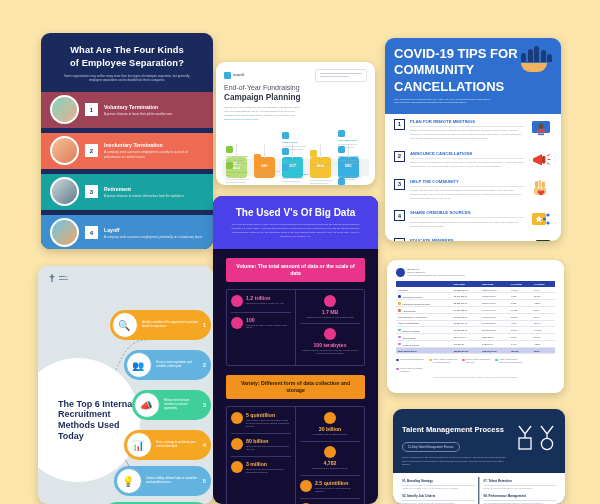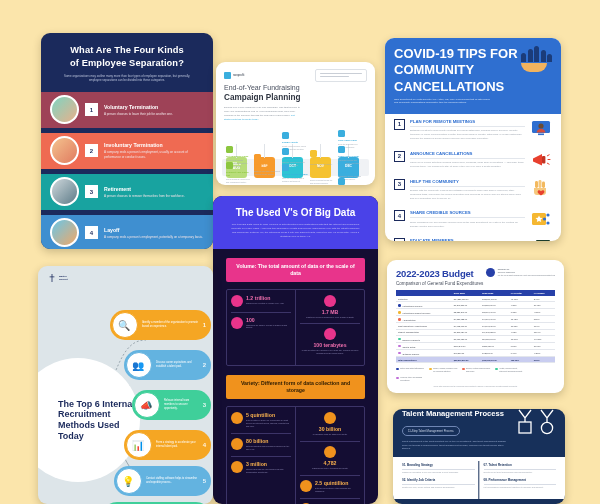--- a/index.html
+++ b/index.html
@@ -132,21 +132,21 @@
   table.bud td { font-size: 2.1px; color: #3d434e; padding: 1.7px 2px; border-bottom: .4px solid #e3e6ec; }
   table.bud tr.tot td { background: #c9cdf0; font-weight: bold; color: #1b2a5c; }
   .bud-bullet { width: 2.6px; height: 2.6px; border-radius: 50%; display: inline-block; margin-right: 2px; }
   .bud-leg { display: flex; gap: 4px; padding: 4px 9px 0; flex-wrap: wrap; }
   .bud-leg div { display: flex; gap: 1.5px; font-size: 1.8px; color: #6d747f; line-height: 1.4; width: 29px; }
   .bud-leg i { width: 2.6px; height: 2.6px; border-radius: 50%; flex: 0 0 auto; margin-top: .5px; }
   .bud-note { font-size: 1.7px; color: #9aa1ab; text-align: center; padding: 4px 12px 0; line-height: 1.5; }
 
   
   #c-tal { left: 393px; top: 409px; width: 172px; height: 95px; background: #17305a; }
-  .tal-hd { padding: 0 9px 6px; display: flex; justify-content: space-between; align-items: flex-start; }
+  .tal-hd { padding: 16px 9px 6px; display: flex; justify-content: space-between; align-items: flex-start; }
   .tal-hd h1 { color: #fff; font-size: 7.6px; font-weight: bold; }
   .tal-pill { border: .6px solid #6f86b4; border-radius: 6px; padding: 2px 5px; margin-top: 4px;
               color: #cfd9ec; font-size: 2.8px; display: inline-block; }
   .tal-hd p { color: #9fb0d4; font-size: 2.3px; line-height: 1.6; margin-top: 4px; width: 104px; }
   .tal-sym { display: flex; gap: 4px; }
   .tal-sym svg { display: block; }
   .tal-body { background: #fff; margin: 0; padding: 6px 9px; display: flex; gap: 9px; position: relative; }
   .tal-col { flex: 1; }
   .tal-it h4 { color: #17305a; font-size: 3px; font-weight: bold; border-bottom: .5px solid #d7dce5; padding-bottom: 1.5px; }
   .tal-it p { color: #98a0ac; font-size: 2.1px; line-height: 1.55; margin-top: 1.5px; }
@@ -552,24 +552,20 @@
           <div class="av">💡</div>
           <div class="tx">Contact staffing software helps to streamline and expedite process.</div>
           <div class="nm">5</div>
         </div>
         <div class="mm-node n-grn" style="left: 64px; top: 236px; width: 109px;"></div>
       </div>
   </div>
 
   <div class="card" id="c-bud">
     <div class="bud-hd">
-      <div>
-        <h1>2022-2023 Budget</h1>
-        <h2>Comparison of General Fund Expenditures</h2>
-      </div>
       <div class="bud-brand">
         <span class="bl"></span>
         <span>
           <b>MERRIMACK</b><br>
           <b>SCHOOL DISTRICT</b><br>
           <span>For the full budget breakdown visit: www.merrimackschooldistrict.org</span>
         </span>
       </div>
     </div>
     <table class="bud">

